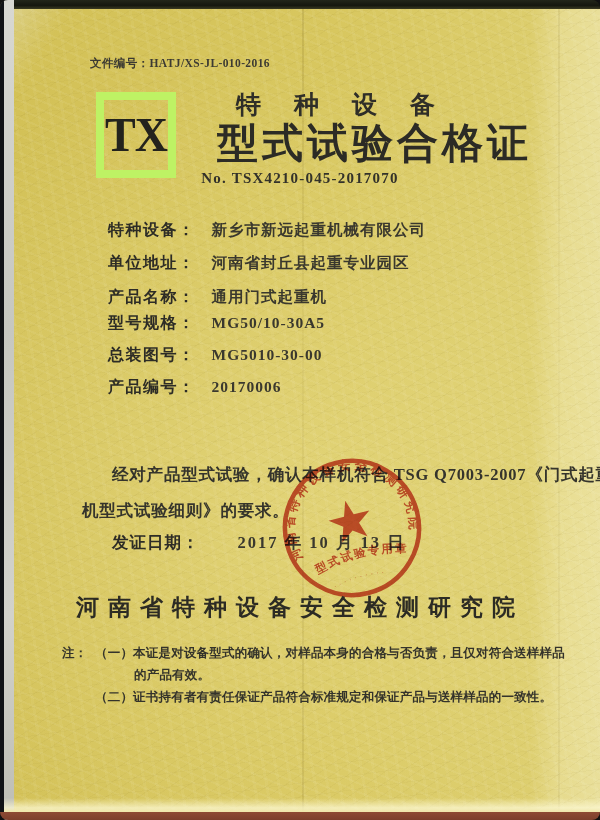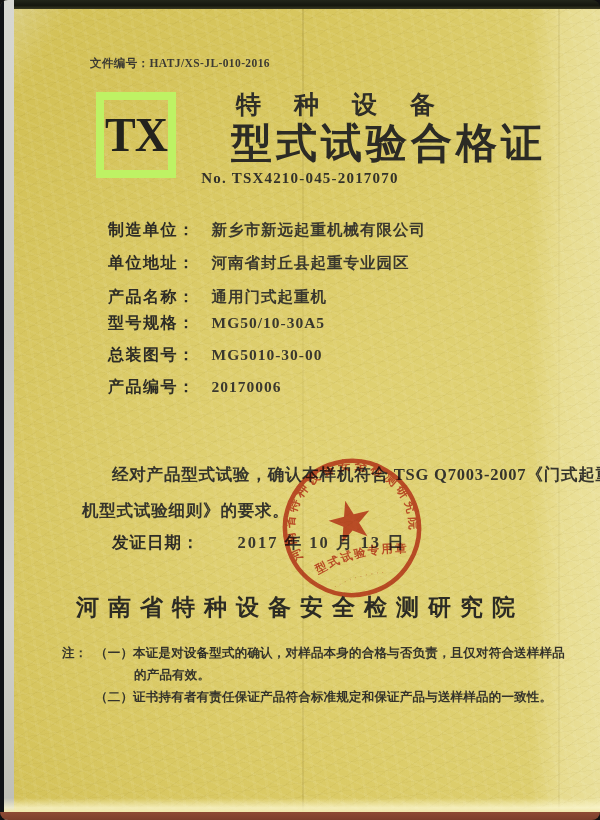--- a/index.html
+++ b/index.html
@@ -43,21 +43,21 @@
 
   .file-no{left:90px;top:56px;font-size:11.5px;letter-spacing:.4px;color:#3c3a32;font-weight:600;}
 
   .tx-box{left:96px;top:92px;width:64px;height:70px;border:8px solid #bef264;
     display:flex;align-items:center;justify-content:center;}
   .tx-box span{font-family:"Liberation Serif",serif;font-size:46px;font-weight:700;color:#23231d;
     letter-spacing:-1px;transform:scaleY(1.05);line-height:1;}
 
   .title-top{left:188px;top:88px;font-size:25px;font-weight:700;letter-spacing:33px;
     font-family:"Liberation Sans",sans-serif;color:#2f2e28;white-space:nowrap;}
-  .title-main{left:183px;top:116px;font-size:41px;font-weight:700;letter-spacing:4px;
+  .title-main{left:169px;top:116px;font-size:41px;font-weight:700;letter-spacing:4px;
     color:#2c2b25;white-space:nowrap;}
   .cert-no{left:0;top:170px;width:600px;text-align:center;font-size:15px;
     letter-spacing:1.2px;color:#33322a;font-weight:600;}
 
   .frow{left:108px;white-space:nowrap;}
   .frow .lab{font-family:"Liberation Sans",sans-serif;font-weight:700;font-size:16px;color:#2d2c26;letter-spacing:1.5px;}
   .frow .val{font-size:15.5px;font-weight:600;color:#3a382e;margin-left:16px;letter-spacing:1px;}
   .r0{top:220px;} .r1{top:253px;} .r2{top:287px;} .r3{top:313px;}
   .r4{top:345px;} .r5{top:377px;} .r6{top:407px;}
 
@@ -104,21 +104,21 @@
 
   <div class="abs tx-box">
     <span>TX</span>
   </div>
 
   <div class="abs title-top ink">特种设备</div>
   <div class="abs title-main ink">型式试验合格证</div>
   <div class="abs cert-no">No.  TSX4210-045-2017070</div>
 
   <div class="abs frow r0">
-    <span class="lab">制造单位：</span><span class="val">新乡市新远起重机械有限公司</span>
+    <span class="lab">特种设备：</span><span class="val">新乡市新远起重机械有限公司</span>
   </div>
   <div class="abs frow r1">
     <span class="lab">单位地址：</span><span class="val">河南省封丘县起重专业园区</span>
   </div>
   <div class="abs frow r2">
     <span class="lab">产品名称：</span><span class="val">通用门式起重机</span>
   </div>
   <div class="abs frow r3">
     <span class="lab">型号规格：</span><span class="val">MG50/10-30A5</span>
   </div>

